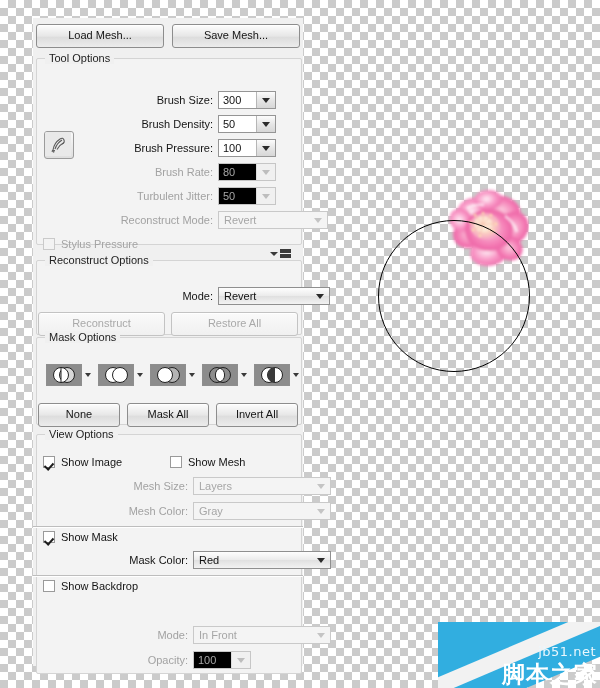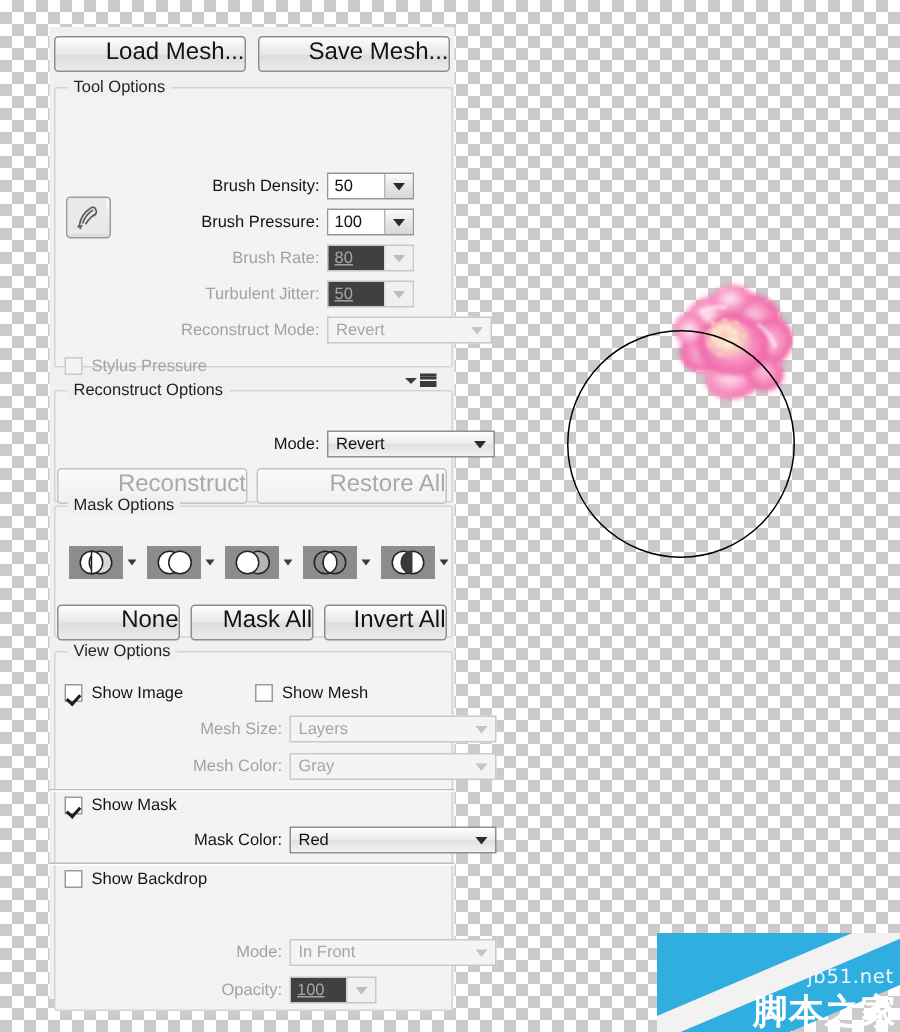--- a/index.html
+++ b/index.html
@@ -18,22 +18,22 @@
   #panel{
     position:absolute;left:33px;top:18px;width:270px;height:648px;
     background:#f0f0f0;
     box-sizing:border-box;
     font-size:11px;color:#1a1a1a;
   }
 
   
   .topbtns{position:absolute;left:3px;top:6px;width:264px;display:flex;justify-content:space-between;}
   .pbtn{
-    width:126px;height:22px;line-height:20px;text-align:right;
-    font-size:16px;color:#141414;
+    width:126px;height:22px;line-height:20px;text-align:center;
+    font-size:11px;color:#141414;
     border:1px solid #8d8d8d;border-radius:3px;
     background:linear-gradient(#fdfdfd,#e6e6e6 52%,#dcdcdc 53%,#ececec);
     box-shadow:0 1px 0 rgba(255,255,255,.85) inset;
     cursor:default;
   }
   .pbtn.dis{color:#a9a9a9;border-color:#c3c3c3;background:linear-gradient(#fafafa,#f0f0f0);}
 
   
   .group{position:absolute;left:3px;width:264px;border:1px solid #d4d4d4;border-radius:2px;background:#f3f3f3;}
   .glabel{position:absolute;top:-7px;left:8px;background:#f0f0f0;padding:0 4px;font-size:11px;color:#222;}
@@ -45,21 +45,21 @@
 
   
   .combo{display:flex;align-items:center;height:18px;border:1px solid #959595;background:#fff;box-sizing:border-box;}
   .combo .val{width:33px;height:16px;line-height:16px;padding-left:4px;font-size:11px;color:#111;background:#fff;}
   .combo .arw{
     width:18px;height:16px;border-left:1px solid #b6b6b6;
     background:linear-gradient(#fcfcfc,#e4e4e4 55%,#d7d7d7);
     display:flex;align-items:center;justify-content:center;
   }
   .combo.dis{border-color:#c6c6c6;background:#f4f4f4;}
-  .combo.dis .val{color:#a6a6a6;background:#404040;text-decoration:underline;}
+  .combo.dis .val{color:#a6a6a6;background:#000000;}
   .combo.dis .arw{background:#f0f0f0;border-left-color:#dcdcdc;}
   .tri{width:0;height:0;border-left:4px solid transparent;border-right:4px solid transparent;border-top:5px solid #2b2b2b;}
   .combo.dis .tri{border-top-color:#bdbdbd;}
 
   
   .sel{display:flex;align-items:center;justify-content:space-between;height:18px;
        border:1px solid #8f8f8f;box-sizing:border-box;
        background:linear-gradient(#fefefe,#ebebeb 50%,#e0e0e0 51%,#f2f2f2);
        padding:0 5px 0 5px;font-size:11px;color:#111;}
   .sel.dis{border-color:#c9c9c9;background:#f4f4f4;color:#a6a6a6;}
@@ -200,20 +200,29 @@
         <path d="M8 18 q1 -7 7 -11"></path>
         <path d="M10 17 q2 -6 7 -9"></path>
         <path d="M12 17.5 q3 -5 7 -7"></path>
         <path d="M15 7 q3 -2 4 1 q1 3 -2 4"></path>
         <path d="M7 18.5 l3 0"></path>
       </g>
       <path d="M6 19 l4 -1 l-1 3 z" fill="#6e6e6e"></path>
     </svg>
   </div>
 
+  <div class="fldrow" style="left:96px;top:73px;">
+    <div class="fldlab" style="width:84px;">Brush Size:</div>
+    <div class="combo" style="margin-left:5px;">
+      <div class="val">300</div>
+      <div class="arw">
+          <i class="tri"></i>
+        </div>
+    </div>
+  </div>
 
   <div class="fldrow" style="left:96px;top:97px;">
     <div class="fldlab" style="width:84px;">Brush Density:</div>
     <div class="combo" style="margin-left:5px;">
       <div class="val">50</div>
       <div class="arw">
           <i class="tri"></i>
         </div>
     </div>
   </div>

